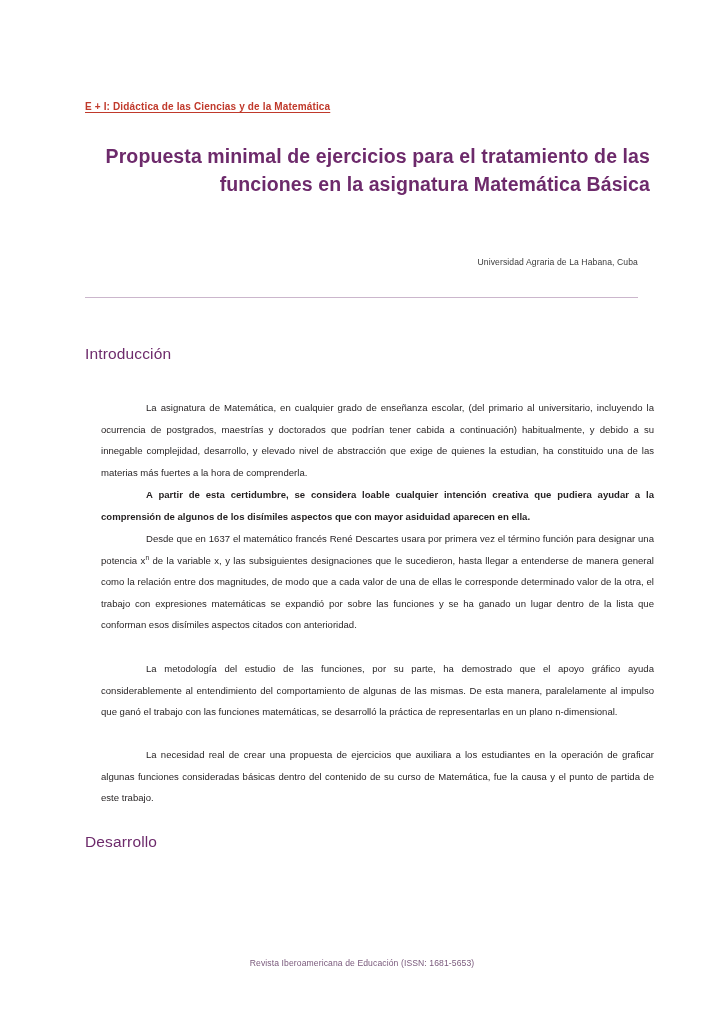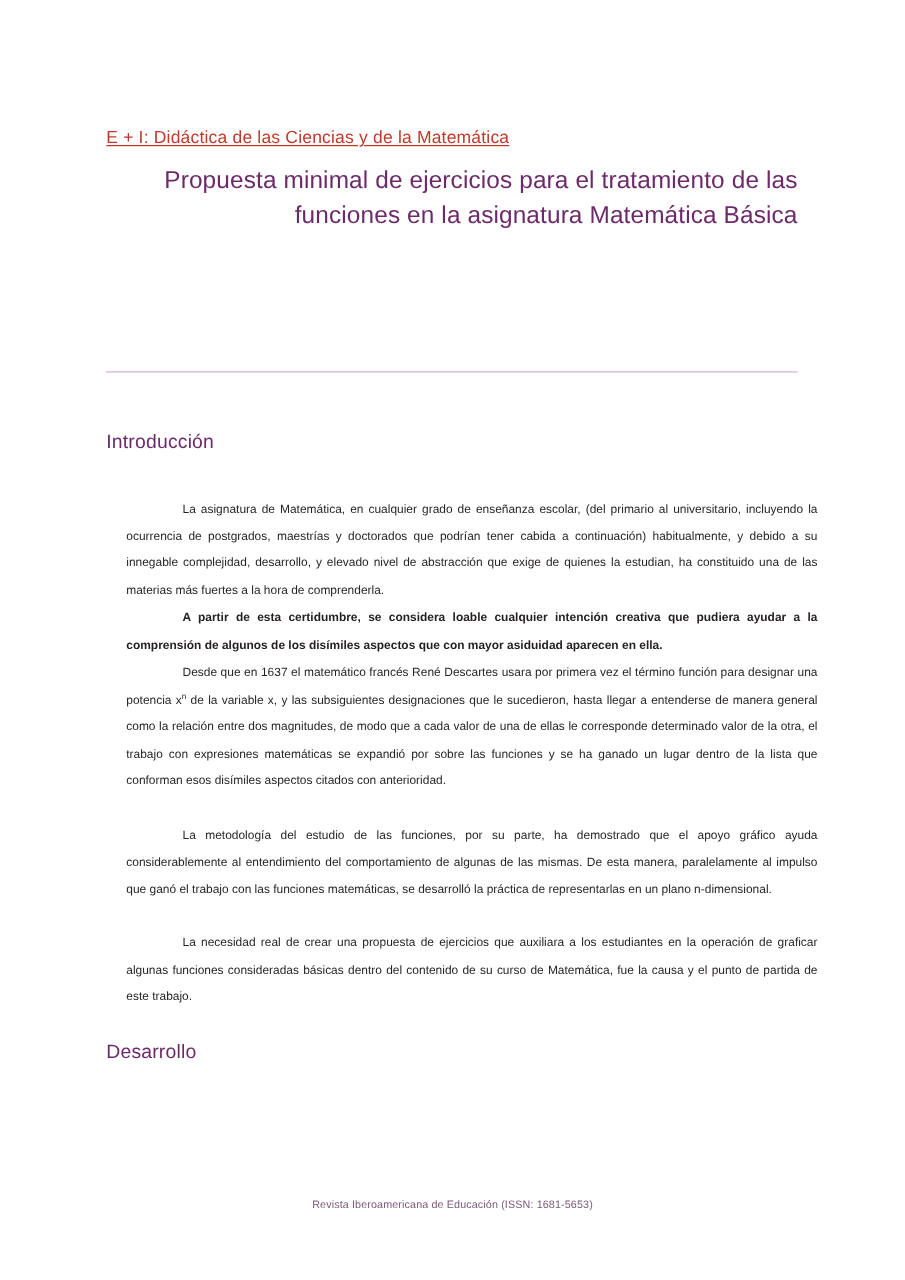--- a/index.html
+++ b/index.html
@@ -24,42 +24,42 @@
     width: 724px;
     height: 1024px;
     background: #ffffff;
   }
 
   
   .running-head {
     position: absolute;
     left: 85px;
     top: 101px;
-    font-size: 14px;
-    font-weight: normal;
+    font-size: 10px;
+    font-weight: bold;
     letter-spacing: 0.15px;
     color: #c0392b;
     text-decoration: underline;
     text-underline-offset: 2px;
     white-space: nowrap;
     cursor: pointer;
   }
 
   
   .doc-title {
     position: absolute;
     left: 85px;
     top: 131px;
     width: 553px;
     text-align: right;
     font-size: 19.5px;
     line-height: 27.5px;
-    font-weight: normal;
+    font-weight: bold;
     color: #6d2a6b;
-    margin: 0;
+    margin: 12px;
     letter-spacing: 0.1px;
   }
 
   
   .author-block {
     position: absolute;
     left: 85px;
     top: 255px;
     width: 553px;
     text-align: right;
@@ -145,20 +145,21 @@
 </head>
 <body>
 
 <div class="page">
 
   <a class="running-head">E + I: Didáctica de las Ciencias y de la Matemática</a>
 
   <h1 class="doc-title">Propuesta minimal de ejercicios para el tratamiento de las funciones en la asignatura Matemática Básica</h1>
 
   <div class="author-block">
+    <div class="author-affil">Universidad Agraria de La Habana, Cuba</div>
   </div>
 
   <div class="rule"></div>
 
   <h2 class="section-heading" id="h-introduccion">Introducción</h2>
 
   <p class="para" id="p1">La asignatura de Matemática, en cualquier grado de enseñanza escolar, (del primario al universitario, incluyendo la ocurrencia de postgrados, maestrías y doctorados que podrían tener cabida a continuación) habitualmente, y debido a su innegable complejidad, desarrollo, y elevado nivel de abstracción que exige de quienes la estudian, ha constituido una de las materias más fuertes a la hora de comprenderla.</p>
 
   <p class="para" id="p2">A partir de esta certidumbre, se considera loable cualquier intención creativa que pudiera ayudar a la comprensión de algunos de los disímiles aspectos que con mayor asiduidad aparecen en ella.</p>
 

